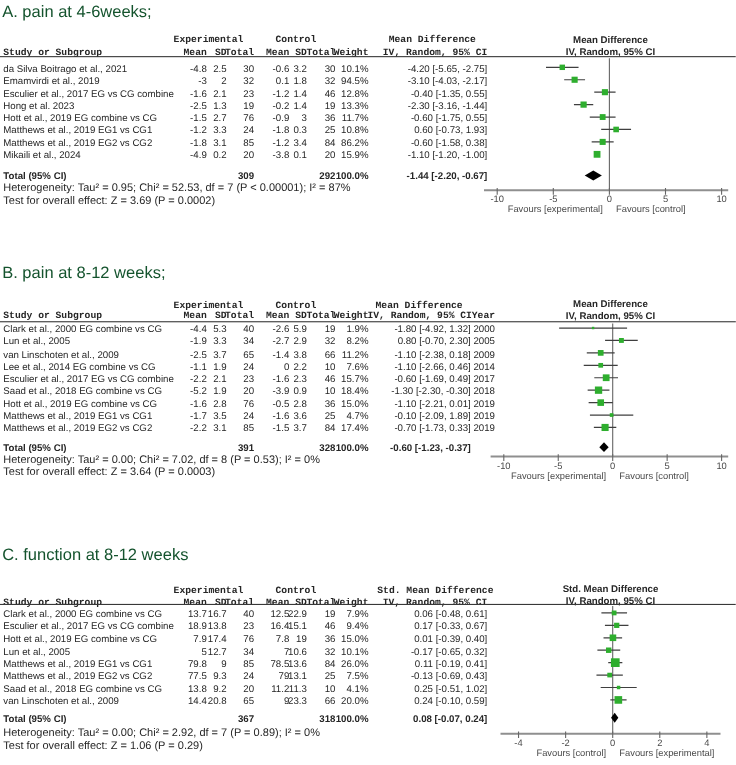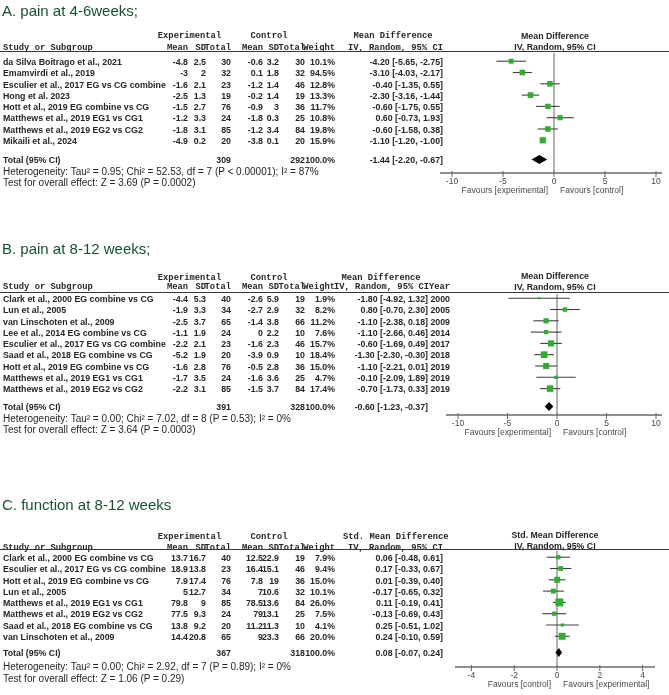--- a/index.html
+++ b/index.html
@@ -24,21 +24,21 @@
   .c-study{left:3px;width:170px;text-align:left;}
   .c-m1{left:148px;width:40px}.c-sd1{left:178px;width:28px}.c-n1{left:201px;width:30px}
   .c-m2{left:233px;width:30px}.c-sd2{left:253px;width:26px}.c-n2{left:275px;width:30px}
   .c-w{left:299px;width:36px}.c-ci{left:343px;width:100px}.c-year{left:428px;width:22px}
   .p1 .c-ci{left:334px;width:94px}
   .c-m1,.c-sd1,.c-n1,.c-m2,.c-sd2,.c-n2,.c-w,.c-ci,.c-year{text-align:right;}
   .rule{position:absolute;left:0;right:0;height:0;border-top:1.5px solid #383838;}
   .p0 .rule{top:49px}.p1 .rule{top:52px}.p2 .rule{top:53px}
   .rows{position:absolute;left:0;right:0;}
   .p0 .rows{top:55px}.p1 .rows{top:54px}.p2 .rows{top:57px}
-  .row{position:relative;height:11.3px;font-weight:bold;}
+  .row{position:relative;height:11.3px;}
   .row span{position:absolute;top:0;font-size:8.8px;line-height:11px;white-space:nowrap;}
   .trow{position:absolute;left:0;right:0;height:11.3px;}
   .trow span{position:absolute;top:0;font-size:8.8px;font-weight:bold;line-height:11px;white-space:nowrap;}
   .p0 .trow{top:153px}.p1 .trow{top:162px}.p2 .trow{top:152px}
   .meta{position:absolute;left:3px;font-size:10px;line-height:10px;white-space:nowrap;}
   .p0 .het{top:165px}.p0 .ovr{top:176px}
   .p1 .het{top:174px}.p1 .ovr{top:185px}
   .p2 .het{top:166px}.p2 .ovr{top:178px}
   svg.fplot{position:absolute;inset:0;width:669px;height:100%;overflow:visible;}
   svg.fplot text{font-family:"Liberation Sans",sans-serif;font-size:8.5px;}
@@ -137,21 +137,21 @@
           <span class="c-ci">0.60 [-0.73, 1.93]</span>
         </div>
         <div class="row">
           <span class="c-study">Matthews et al., 2019 EG2 vs CG2</span>
           <span class="c-m1">-1.8</span>
           <span class="c-sd1">3.1</span>
           <span class="c-n1">85</span>
           <span class="c-m2">-1.2</span>
           <span class="c-sd2">3.4</span>
           <span class="c-n2">84</span>
-          <span class="c-w">19.8%</span>
+          <span class="c-w">86.2%</span>
           <span class="c-ci">-0.60 [-1.58, 0.38]</span>
         </div>
         <div class="row">
           <span class="c-study">Mikaili et al., 2024</span>
           <span class="c-m1">-4.9</span>
           <span class="c-sd1">0.2</span>
           <span class="c-n1">20</span>
           <span class="c-m2">-3.8</span>
           <span class="c-sd2">0.1</span>
           <span class="c-n2">20</span>

